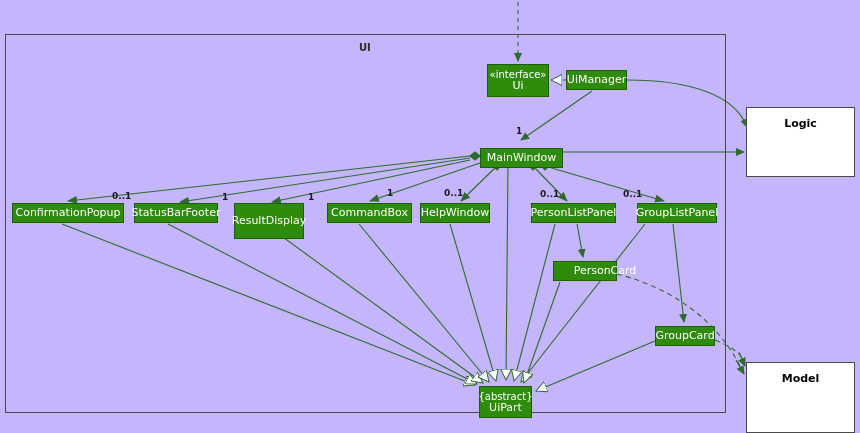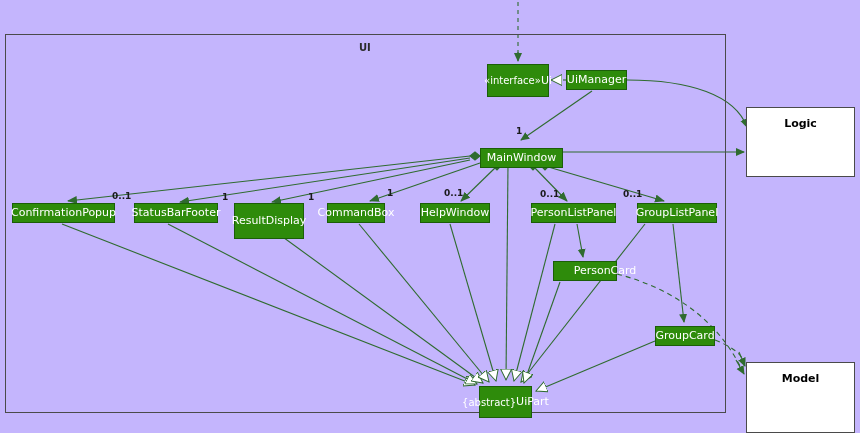--- a/index.html
+++ b/index.html
@@ -27,21 +27,21 @@
   .node {
     position: absolute;
     box-sizing: border-box;
     background: #2E8B0B;
     border: 1px solid #1B5E08;
     color: #ffffff;
     font-size: 11px;
     line-height: 12px;
     text-align: center;
     display: flex;
-    flex-direction: row;
+    flex-direction: column;
     align-items: center;
     justify-content: center;
     white-space: nowrap;
     padding: 0 5px;
     z-index: 5;
   }
   .node .stereo {
     font-size: 10px;
     line-height: 11px;
   }
@@ -219,33 +219,33 @@
   </div>
 
   <div class="node" style="left:566px; top:70px; width:61px; height:20px;">
     <span>UiManager</span>
   </div>
 
   <div class="node" style="left:480px; top:148px; width:83px; height:20px;">
     <span>MainWindow</span>
   </div>
 
-  <div class="node" style="left:12px; top:203px; width:103px; height:20px;">
+  <div class="node" style="left:12px; top:203px; width:112px; height:20px;">
     <span>ConfirmationPopup</span>
   </div>
 
   <div class="node" style="left:134px; top:203px; width:84px; height:20px;">
     <span>StatusBarFooter</span>
   </div>
 
   <div class="node" style="left:234px; top:203px; width:70px; height:36px;">
     <span>ResultDisplay</span>
   </div>
 
-  <div class="node" style="left:327px; top:203px; width:58px; height:20px;">
+  <div class="node" style="left:327px; top:203px; width:85px; height:20px;">
     <span>CommandBox</span>
   </div>
 
   <div class="node" style="left:420px; top:203px; width:70px; height:20px;">
     <span>HelpWindow</span>
   </div>
 
   <div class="node" style="left:531px; top:203px; width:85px; height:20px;">
     <span>PersonListPanel</span>
   </div>

